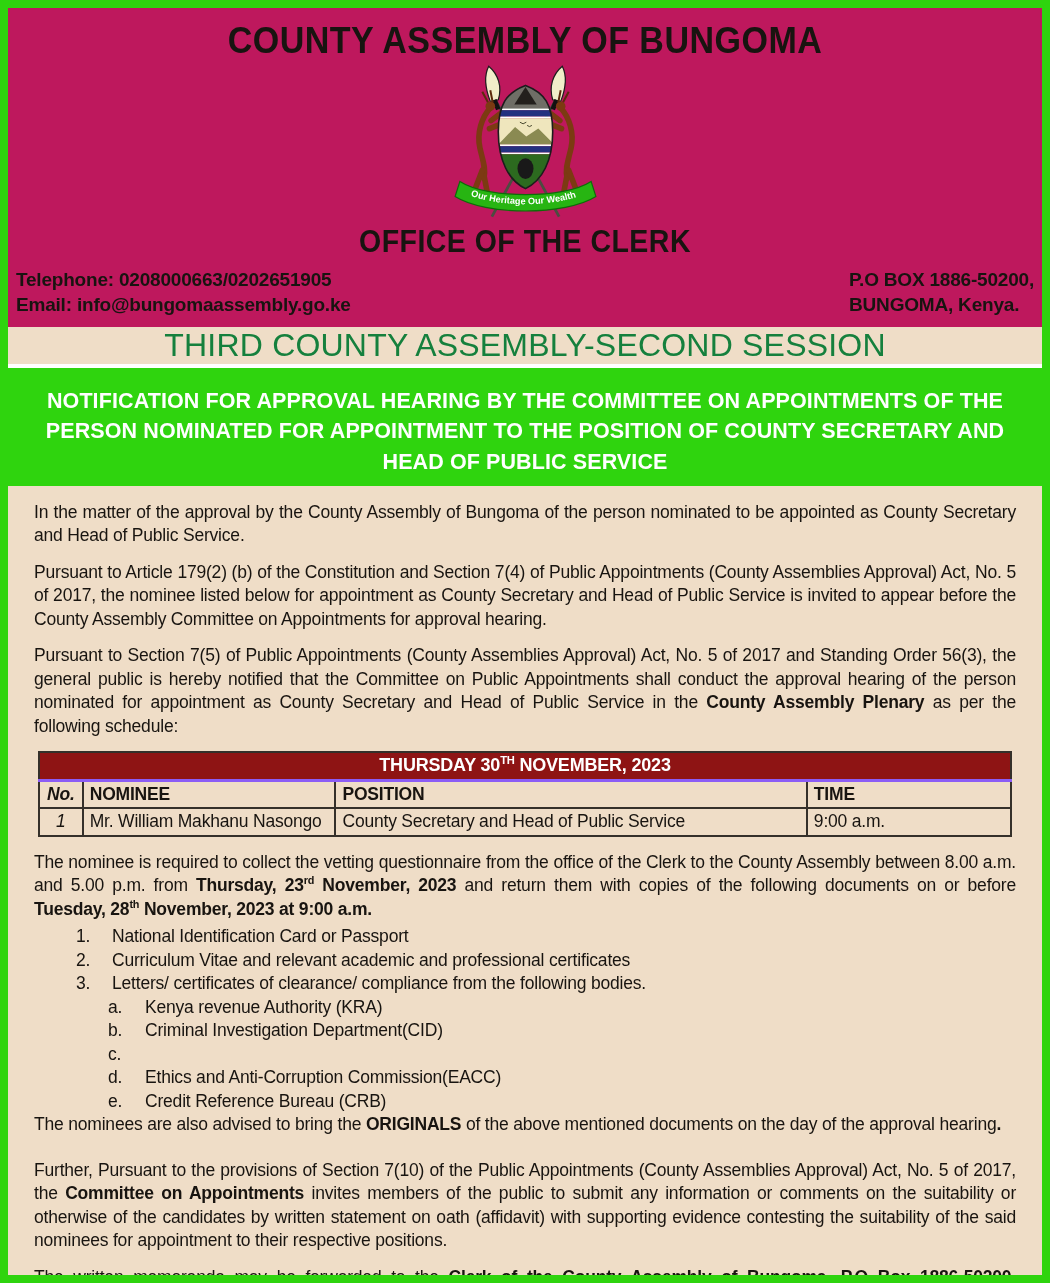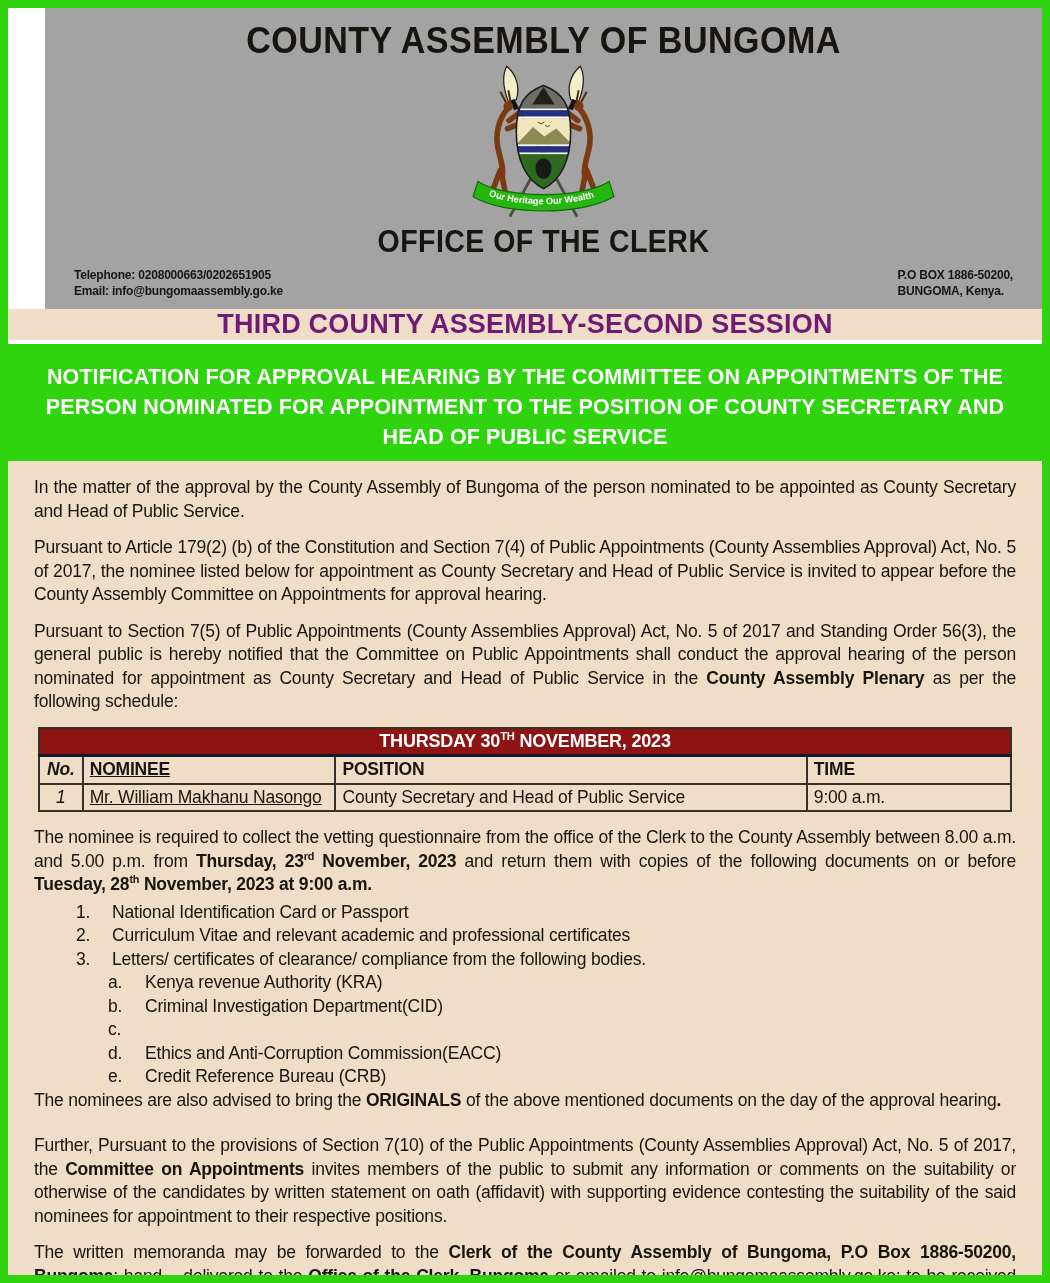--- a/index.html
+++ b/index.html
@@ -8,44 +8,44 @@
     width:1050px; height:1283px;
     border:8px solid #2fd40e;
     outline:1px solid #1f9d0a;
     background:#ffffff;
     font-family:"Liberation Sans","DejaVu Sans",sans-serif;
     color:#181410;
     display:flex; flex-direction:column;
     overflow:hidden;
   }
   
-  .letterhead { background:#a3a3a3; text-align:center; padding-top:12px;margin-left:37px; }
+  .letterhead { background:#be185d; text-align:center; padding-top:12px; }
   .doc-title {
     font-size:37px; font-weight:800; letter-spacing:.5px;
     transform:scaleX(.92); transform-origin:center;
     white-space:nowrap;
   }
   .crest { width:185px; height:160px; margin:1px auto 0; display:block; }
   .office-title {
     font-size:31px; font-weight:800; letter-spacing:.5px;
     transform:scaleX(.92); transform-origin:center;
     margin-top:1px; white-space:nowrap;
   }
   .contacts {
     display:flex; justify-content:space-between; align-items:flex-start;
-    padding:8px 29px 10px; font-size:12px; font-weight:700;
+    padding:8px 8px 10px; font-size:19px; font-weight:700;
     line-height:1.3; text-align:left; letter-spacing:-.2px;
   }
   .contacts .right { text-align:left; }
   
   .session-band {
     background:#efddc7; height:50px; margin-bottom:4px;
     display:flex; align-items:center; justify-content:center;
-    font-size:27px; font-weight:700; letter-spacing:.2px;
-    color:#701a75; white-space:nowrap;
+    font-size:32px; font-weight:400; letter-spacing:.2px;
+    color:#15803d; white-space:nowrap;
   }
   .green-band {
     background:#2fd40e; color:#ffffff; text-align:center;
     font-size:21.5px; font-weight:800; line-height:1.4;
     padding:18px 24px 9px; letter-spacing:.1px;
   }
   .green-band .inner { max-width:990px; margin:0 auto; }
   
   .body {
     background:#efddc7; flex:1;
@@ -59,26 +59,26 @@
   sup { font-size:62%; line-height:0; }
   
   .sched-table {
     width:calc(100% - 8px); margin:1px 4px 14px;
     border-collapse:collapse; text-align:left; letter-spacing:-.2px;
   }
   .sched-table th, .sched-table td { border:2px solid #35302a; padding:1px 6px; }
   .caption-row th {
     background:#8e1414; color:#ffffff; text-align:center;
     font-size:18px; font-weight:800; height:27px;
-    border-bottom:3px solid #0f172a;
+    border-bottom:3px solid #8b5cf6;
   }
   .head-row th { font-size:17.5px; font-weight:800; height:26px; }
   .data-row td { font-size:17.5px; font-weight:400; height:27px; }
   .col-no { width:4.5%; text-align:center;font-style:italic; }
-  .col-nominee { width:26%;text-decoration:underline; }
+  .col-nominee { width:26%; }
   .col-position { width:48.5%; }
   .col-time { width:21%; }
   .data-row .col-no { text-align:center; }
   
   .list-row { display:flex; text-align:left; }
   .num-list .list-row { padding-left:42px; }
   .num-list .marker { width:36px; flex:none; }
   .let-list .list-row { padding-left:74px; }
   .let-list .marker { width:37px; flex:none; }
 </style>

